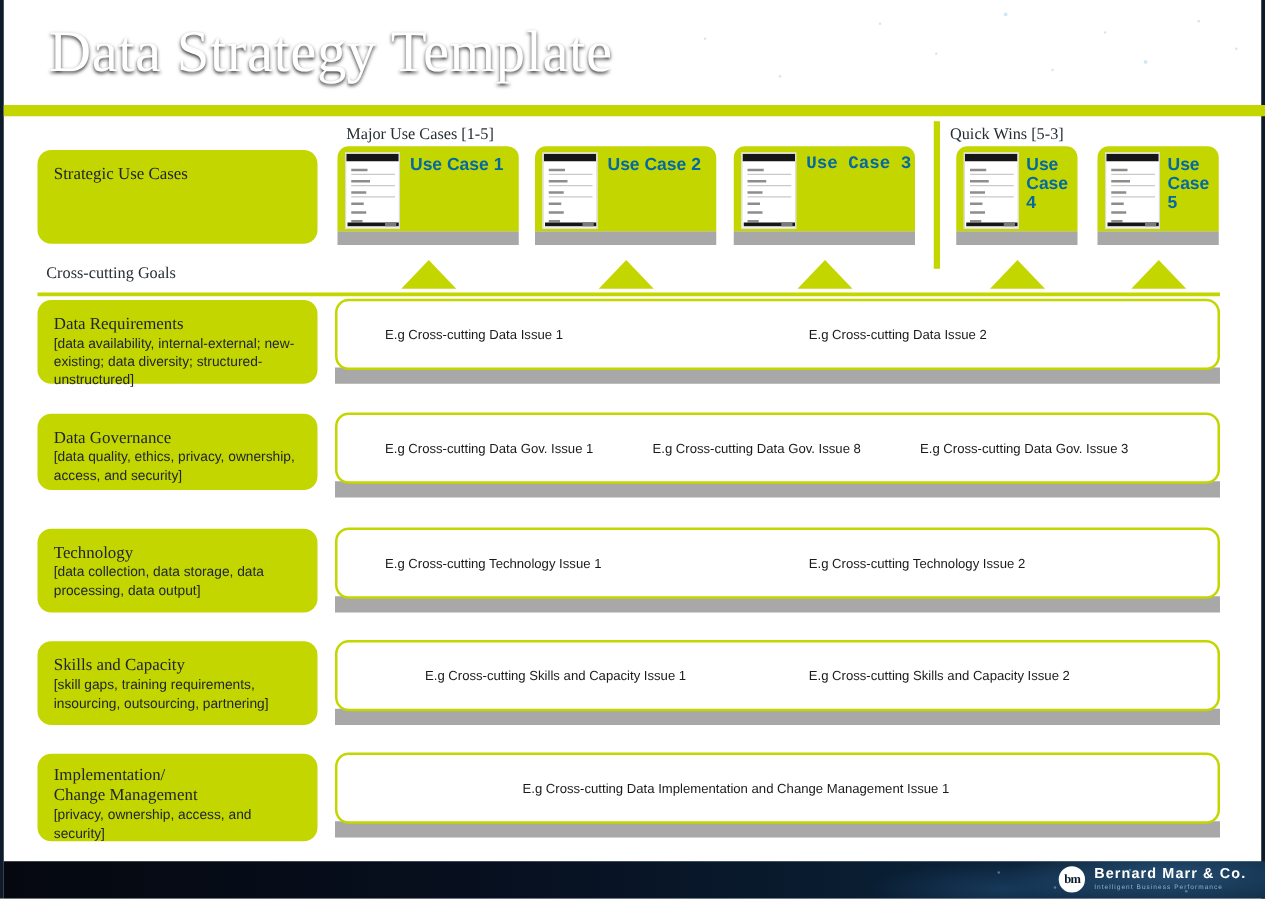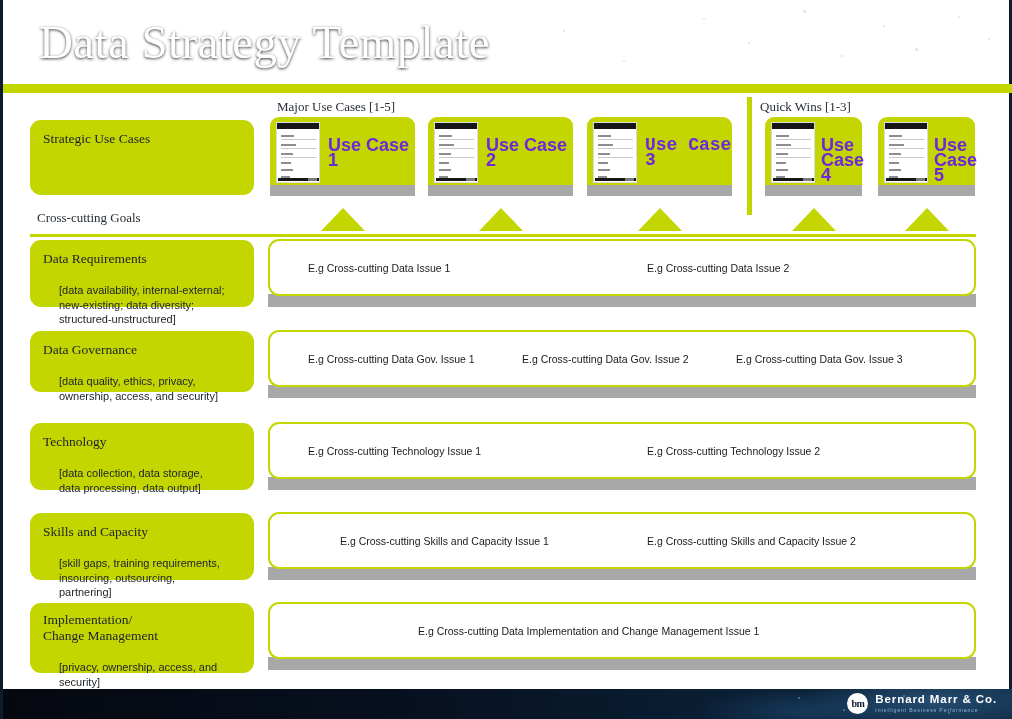--- a/index.html
+++ b/index.html
@@ -64,23 +64,23 @@
     background:#c4d600;
     border-radius:9px 9px 0 0;
     height:68px;
     box-sizing:border-box;
     padding:5px 0 0 6px;
   }
   .uc-shadow{
     height:11px;background:#a8a8a8;width:100%;
   }
   .uc-label{
-    position:absolute;top:21px;
+    position:absolute;top:7px;
     font-family:"Liberation Sans", sans-serif;
-    font-weight:bold;font-size:18px;color:#6d28d9;
+    font-weight:bold;font-size:14px;color:#0369a1;
     line-height:15px;
   }
   
   .thumb{
     width:44px;height:61px;background:#ffffff;
     border:1px solid #dcdcdc;box-sizing:border-box;
     position:relative;overflow:hidden;
   }
   .thumb-bar{position:absolute;left:0;top:0;width:100%;height:6px;background:#161616;}
   .thumb-foot{position:absolute;left:1px;bottom:1px;width:42px;height:3px;background:#161616;}
@@ -105,21 +105,21 @@
     background:#c4d600;border-radius:11px;
     box-sizing:border-box;padding:11px 13px 0 13px;
   }
   .lbl-h{
     font-family:"Liberation Serif", serif;
     font-size:13.5px;color:#20262b;line-height:16px;margin:0 0 1px 0;
     white-space:pre-line;
   }
   .lbl-s{
     font-family:"Liberation Sans", sans-serif;
-    font-size:11px;color:#20262b;line-height:14.5px;margin:16px;
+    font-size:11px;color:#20262b;line-height:14.5px;margin:0;
   }
 
   
   .row{
     position:absolute;left:265px;width:708px;
   }
   .row-box{
     background:#ffffff;
     border:2px solid #c4d600;
     border-radius:11px;
@@ -178,21 +178,21 @@
     <span class="hdr-speck" style="left:912px;top:48px;width:3px;height:3px;"></span>
     <span class="hdr-speck" style="left:955px;top:16px;width:2px;height:2px;"></span>
     <span class="hdr-speck" style="left:985px;top:38px;width:2px;height:2px;"></span>
     <span class="hdr-speck" style="left:620px;top:60px;width:2px;height:2px;"></span>
     <span class="hdr-speck" style="left:560px;top:30px;width:2px;height:2px;"></span>
     <div class="header-title">Data Strategy Template</div>
   </div>
   <div class="green-band"></div>
 
   <div class="cap" id="cap-major">Major Use Cases [1-5]</div>
-  <div class="cap" id="cap-quick">Quick Wins [1-3]</div>
+  <div class="cap" id="cap-quick">Quick Wins [5-3]</div>
   <div class="vdivider"></div>
   <div class="cap" id="cap-cross">Cross-cutting Goals</div>
 
   <div class="uc" id="uc0" style="left:267px;width:145px;">
     <div class="uc-card">
       <div class="thumb">
         <div class="thumb-bar"></div>
         <div class="tl" style="left:4px;top:12px;width:13px;"></div>
         <div class="tl2" style="left:4px;top:16px;width:35px;"></div>
         <div class="tl" style="left:4px;top:21px;width:15px;"></div>
@@ -338,21 +338,21 @@
     <div class="row-box">
       <span class="row-item" style="left:38px;">E.g Cross-cutting Data Issue 1</span>
       <span class="row-item" style="left:377px;">E.g Cross-cutting Data Issue 2</span>
     </div>
   </div>
 
   <div class="row" style="top:330px;">
     <div class="row-shadow"></div>
     <div class="row-box">
       <span class="row-item" style="left:38px;">E.g Cross-cutting Data Gov. Issue 1</span>
-      <span class="row-item" style="left:252px;">E.g Cross-cutting Data Gov. Issue 2</span>
+      <span class="row-item" style="left:252px;">E.g Cross-cutting Data Gov. Issue 8</span>
       <span class="row-item" style="left:466px;">E.g Cross-cutting Data Gov. Issue 3</span>
     </div>
   </div>
 
   <div class="row" style="top:422px;">
     <div class="row-shadow"></div>
     <div class="row-box">
       <span class="row-item" style="left:38px;">E.g Cross-cutting Technology Issue 1</span>
       <span class="row-item" style="left:377px;">E.g Cross-cutting Technology Issue 2</span>
     </div>

